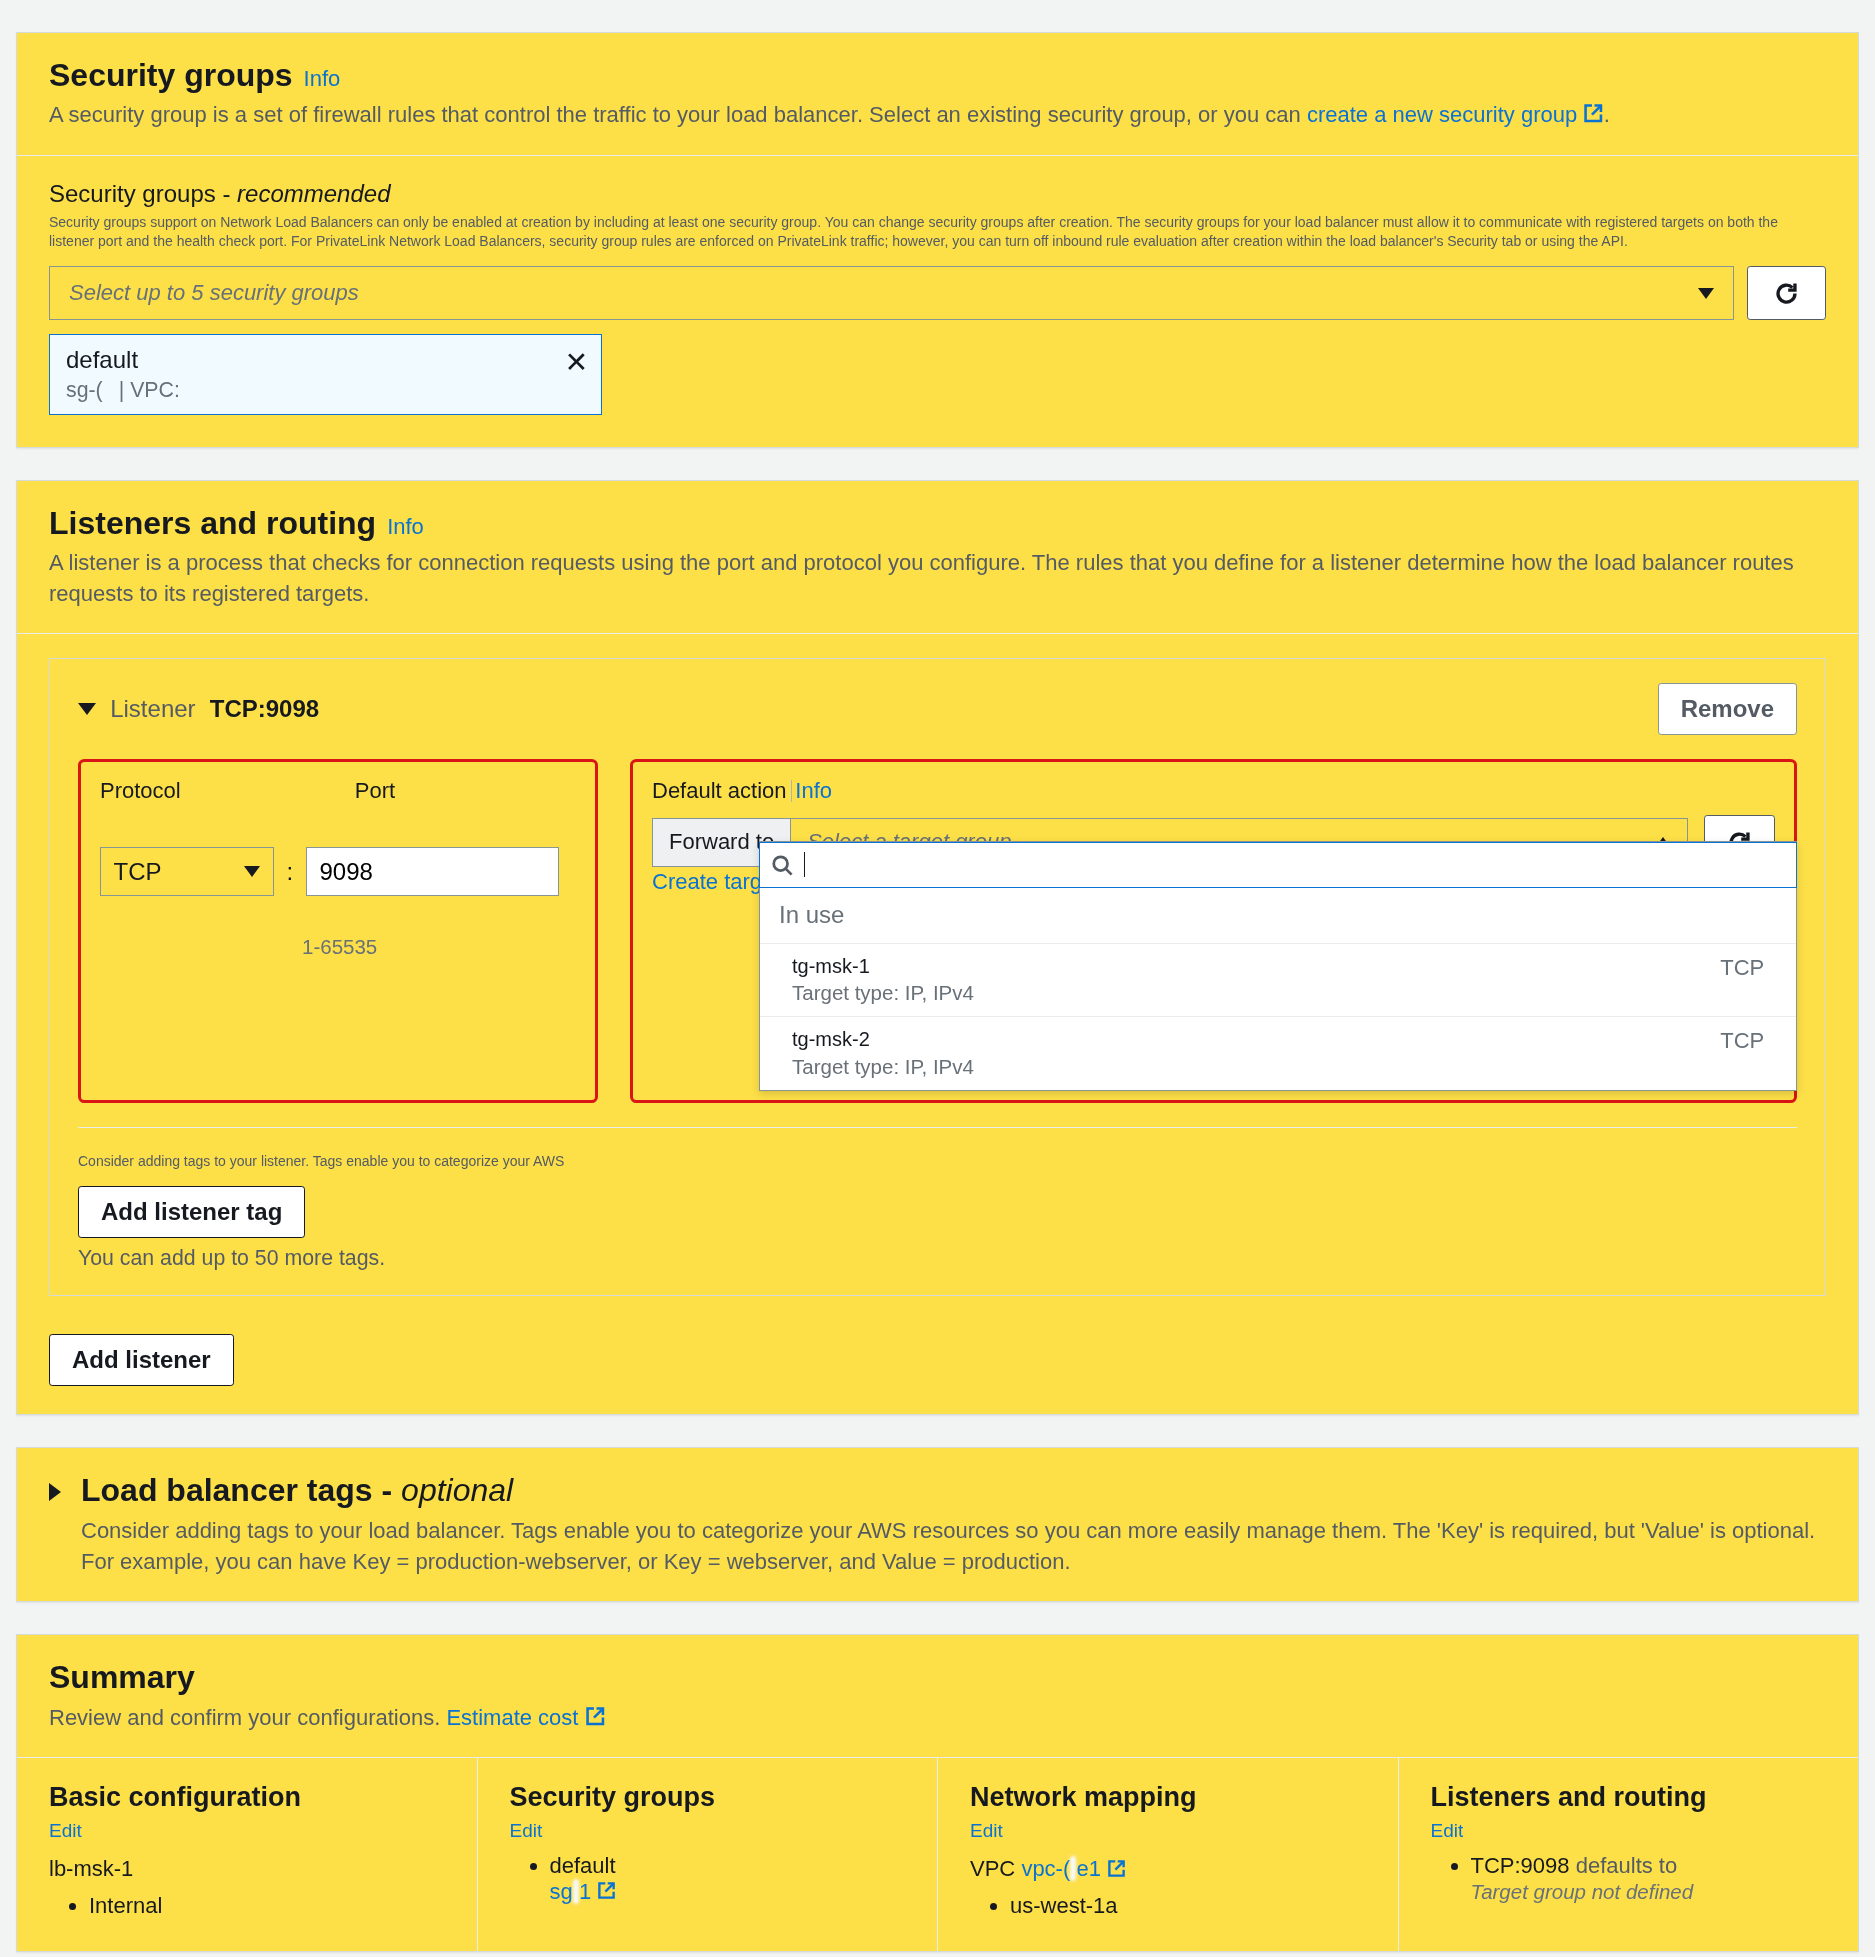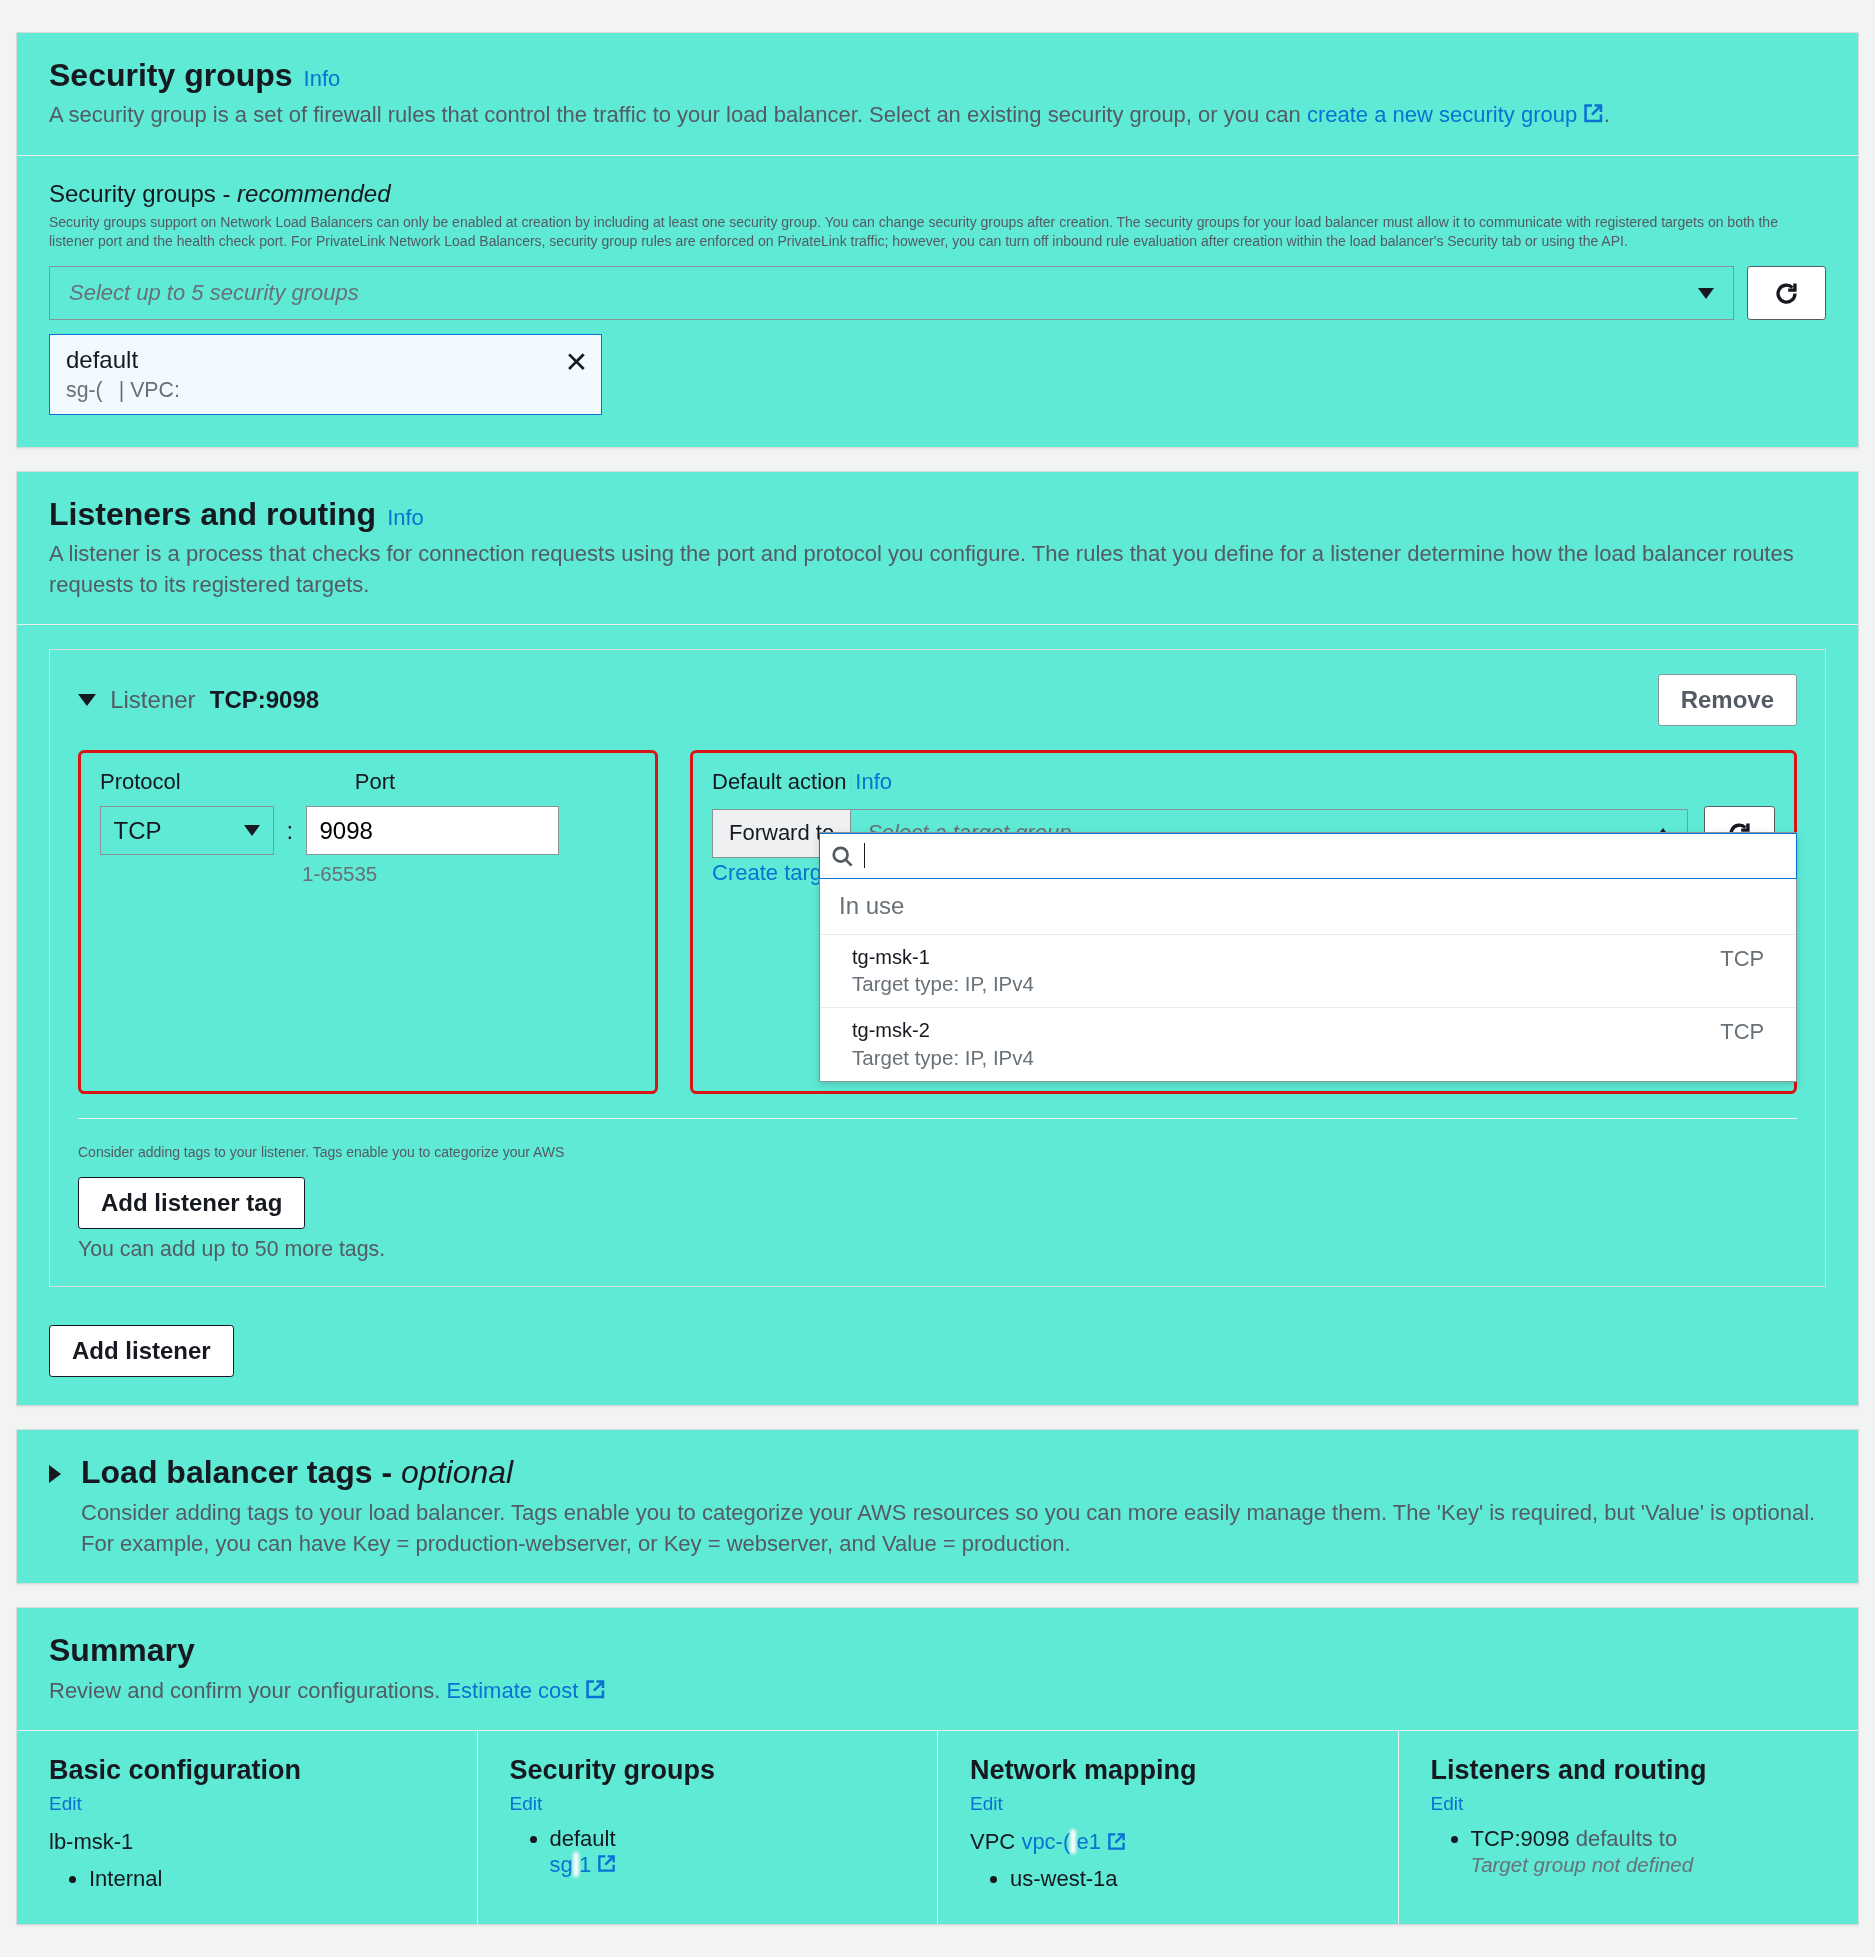--- a/index.html
+++ b/index.html
@@ -4,24 +4,24 @@
 <style>
   * { box-sizing: border-box; margin: 0; padding: 0; }
   body {
     font-family: "Amazon Ember", "Helvetica Neue", Arial, sans-serif;
     font-size: 22px;
     background: #f2f3f3;
     color: #16191f;
     padding: 32px 16px;
   }
   .panel {
-    background: #5eead4;
+    background: #fde047;
     border: 0.8px solid #d5dbdb;
     box-shadow: 0 1.6px 1.6px rgba(0,0,0,0.05);
-    margin-bottom: 23px;
+    margin-bottom: 32px;
   }
   .panel-header {
     padding: 24px 32px 24px 32px;
   }
   .panel-title-row { display:flex; align-items: baseline; gap:11px;}
   .panel-title { font-size: 32px; font-weight: 700; }
   .info-link { color: #0972d3; font-size: 22px; font-weight: 400; }
   .panel-desc { color: #545b64; font-size: 22px; margin-top: 6.3px; line-height: 1.4;}
   .link { color: #0972d3; }
   .ext-icon { display:inline-block; vertical-align: -1.6px;}
@@ -57,21 +57,21 @@
   .caret { width:0; height:0; border-left:9.5px solid transparent;
     border-right:9.5px solid transparent; border-top:12.6px solid #16191f;}
   .caret-right { width:0; height:0; border-top:9.5px solid transparent;
     border-bottom:9.5px solid transparent; border-left:12.6px solid #16191f;}
   .remove-btn {
     border:0.8px solid #879596; border-radius:3.2px; padding:11px 22px;
     color:#545b64; background:#fff; font-size:24px; font-weight:700;
   }
   .listener-body { display:flex; gap:32px; margin-top:24px; position:relative;}
   .red-box { border:3.2px solid #d91515; border-radius:6.3px; padding:16px 19px 24px;}
-  .proto-port { display:flex; flex-direction:column; width:580px;}
+  .proto-port { display:flex; flex-direction:column; width:520px;gap:32px;}
   .labels-row { display:flex; gap:174px; font-size:22px; color:#16191f;}
   .pp-inputs { display:flex; align-items:center; gap:12.6px; margin-top:11px;}
   .select-box {
     border:0.8px solid #879596; height:49px; padding:0 12.6px;
     display:flex; align-items:center; justify-content:space-between; width:174px;
     font-size:24px;
   }
   .colon { font-size:24px;}
   .port-input {
     border:0.8px solid #879596; height:49px; width:253px; padding:0 12.6px;

